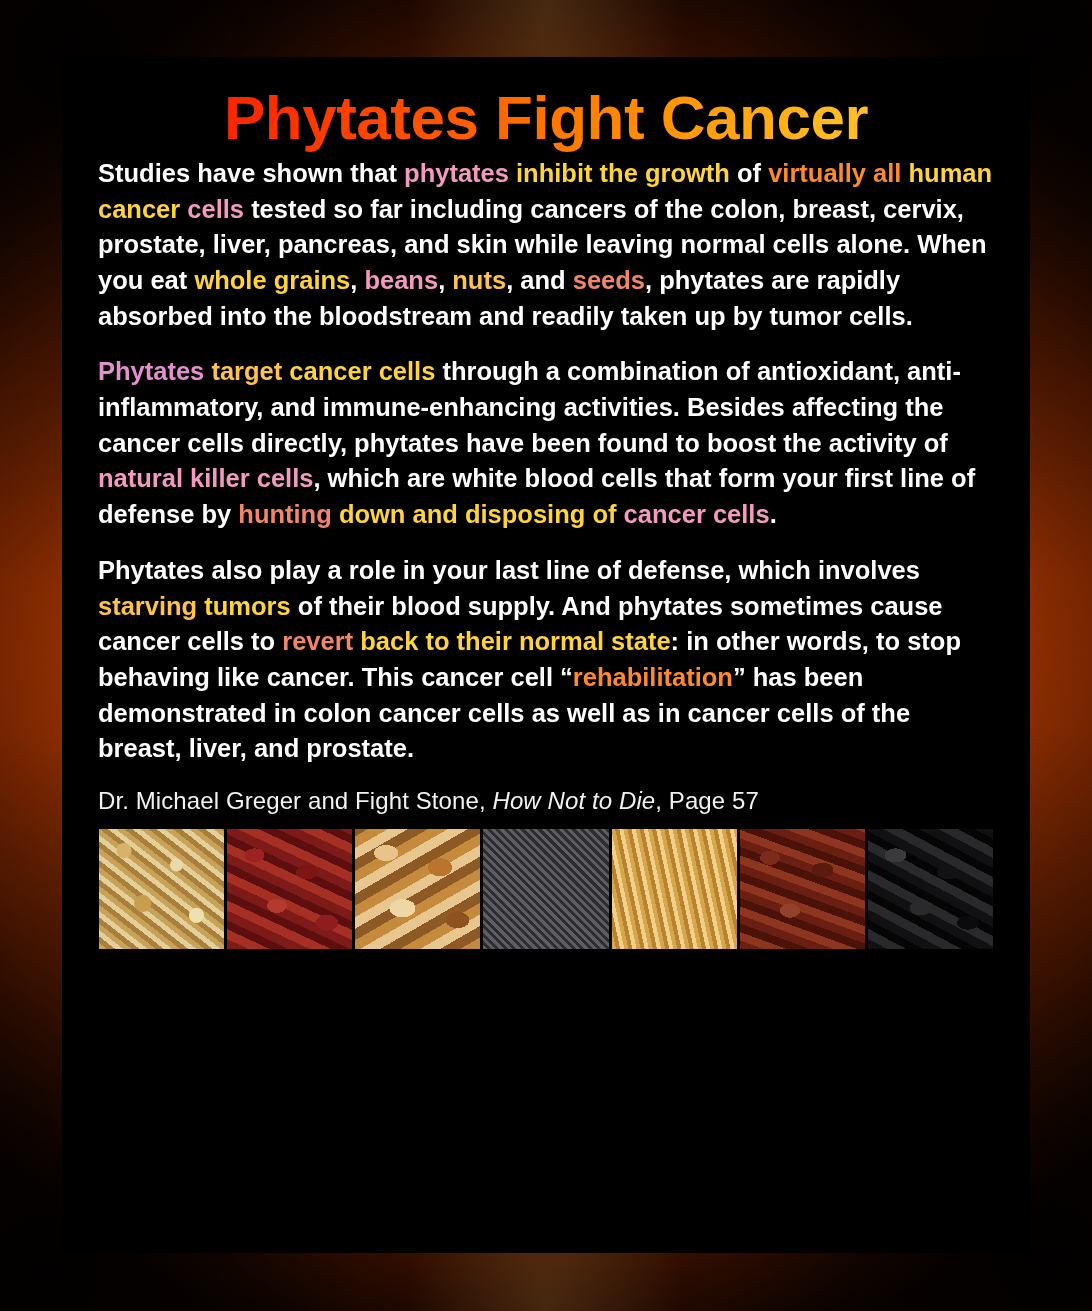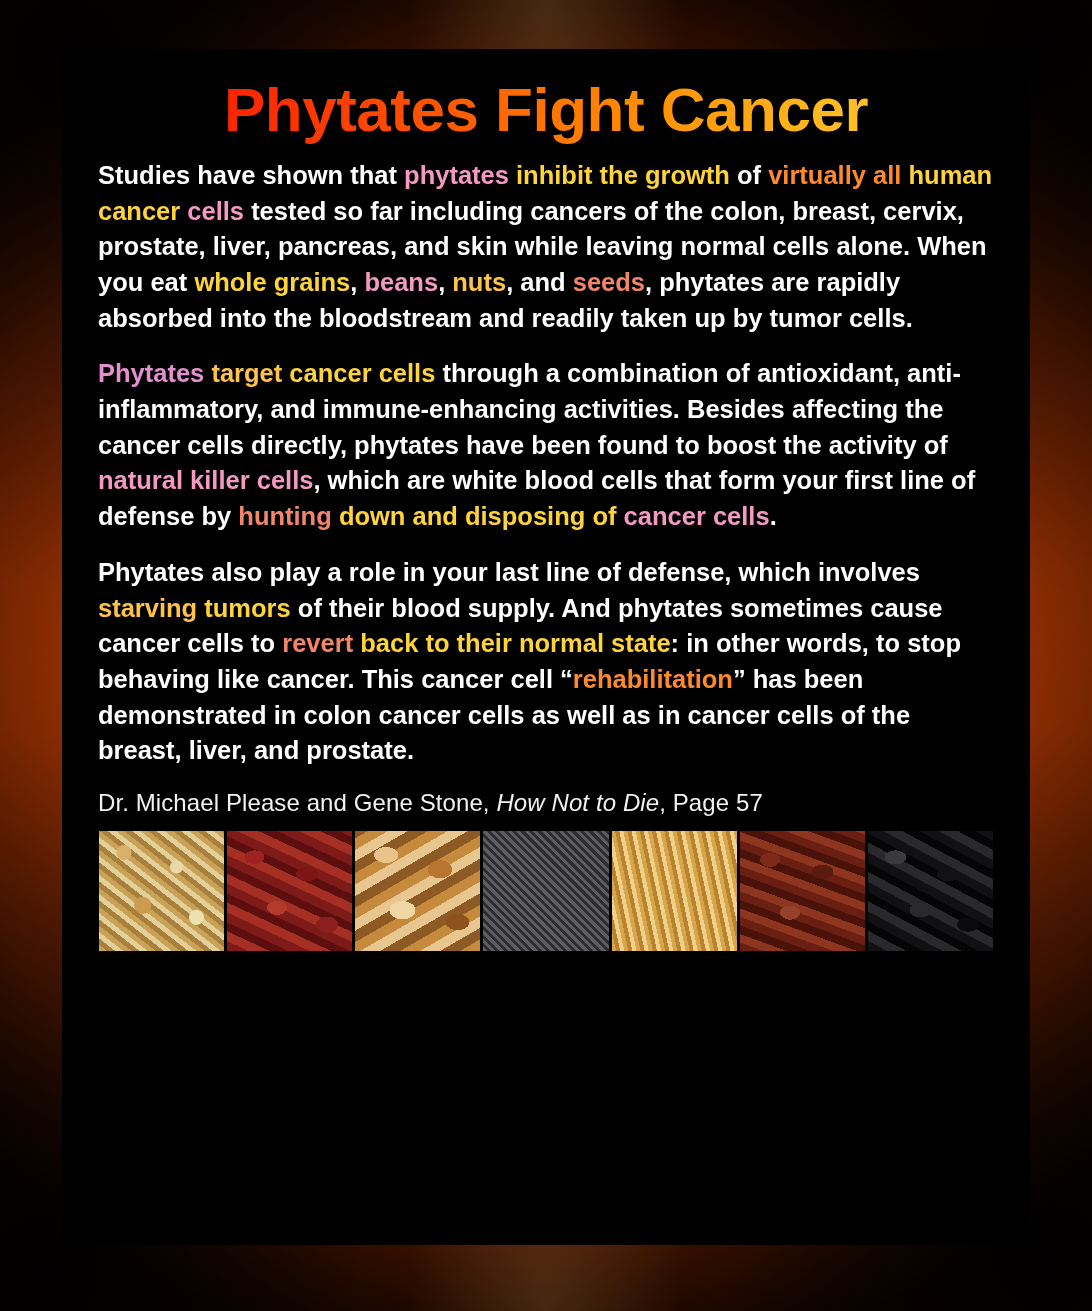--- a/index.html
+++ b/index.html
@@ -35,21 +35,21 @@
       radial-gradient(circle at 96% 96%, rgba(0,0,0,0.92) 0%, rgba(0,0,0,0.45) 22%, rgba(0,0,0,0) 42%),
       radial-gradient(ellipse 18% 45% at 50% 0%, rgba(255,190,90,0.35) 0%, rgba(255,120,20,0) 70%),
       radial-gradient(ellipse 18% 45% at 50% 100%, rgba(255,190,90,0.30) 0%, rgba(255,120,20,0) 70%);
     pointer-events: none;
   }
 
   
   .card {
     position: absolute;
     left: 62px;
-    top: 49px;
+    top: 57px;
     width: 968px;
     height: 1196px;
     background: #000;
     box-sizing: border-box;
     padding: 22px 36px 0 36px;
     z-index: 2;
   }
 
   
   .title {
@@ -62,21 +62,20 @@
     background: linear-gradient(100deg, #f41000 0%, #fb2e00 20%, #ff5a00 40%, #ff8c00 60%, #ffb81f 80%, #ffd24a 100%);
     -webkit-background-clip: text;
     background-clip: text;
     color: transparent;
     -webkit-text-fill-color: transparent;
     padding: 6px 0 4px 0;
   }
 
   
   .body {
-    margin-top: 10px;
   }
   .para {
     color: #ffffff;
     font-size: 25.5px;
     line-height: 1.40;
     font-weight: bold;
     margin: 0 0 20px 0;
     text-align: left;
   }
 
@@ -185,21 +184,21 @@
 
     <h1 class="title">Phytates Fight Cancer</h1>
 
     <div class="body">
       <p class="para" id="para-0"><span>Studies have shown that </span><span class="c-pink">phytates</span><span> </span><span class="c-yellow">inhibit the growth</span><span> of </span><span class="c-orange">virtually all</span><span> </span><span class="c-yellow">human cancer</span><span> </span><span class="c-pink">cells</span><span> tested so far including cancers of the colon, breast, cervix, prostate, liver, pancreas, and skin while leaving normal cells alone. When you eat </span><span class="c-yellow">whole grains</span><span>, </span><span class="c-pink">beans</span><span>, </span><span class="c-gold">nuts</span><span>, and </span><span class="c-salmon">seeds</span><span>, phytates are rapidly absorbed into the bloodstream and readily taken up by tumor cells.</span></p>
       <p class="para" id="para-1"><span class="c-violet">Phytates</span><span> </span><span class="c-gold">target</span><span> </span><span class="c-yellow">cancer cells</span><span> through a combination of antioxidant, anti-inflammatory, and immune-enhancing activities. Besides affecting the cancer cells directly, phytates have been found to boost the activity of </span><span class="c-pink">natural killer cells</span><span>, which are white blood cells that form your first line of defense by </span><span class="c-salmon">hunting</span><span> </span><span class="c-yellow">down and disposing of</span><span> </span><span class="c-pink">cancer cells</span><span>.</span></p>
       <p class="para" id="para-2"><span>Phytates also play a role in your last line of defense, which involves </span><span class="c-gold">starving</span><span> </span><span class="c-yellow">tumors</span><span> of their blood supply. And phytates sometimes cause cancer cells to </span><span class="c-salmon">revert</span><span> </span><span class="c-yellow">back to their normal state</span><span>: in other words, to stop behaving like cancer. This cancer cell “</span><span class="c-orange">rehabilitation</span><span>” has been demonstrated in colon cancer cells as well as in cancer cells of the breast, liver, and prostate.</span></p>
     </div>
 
     <p class="citation">
-      <span>Dr. Michael Please and Gene Stone, </span><span class="ital">How Not to Die</span><span>, Page 57</span>
+      <span>Dr. Michael Greger and Fight Stone, </span><span class="ital">How Not to Die</span><span>, Page 57</span>
     </p>
 
     <div class="strip">
       <div class="cell cell-1"></div>
       <div class="cell cell-2"></div>
       <div class="cell cell-3"></div>
       <div class="cell cell-4"></div>
       <div class="cell cell-5"></div>
       <div class="cell cell-6"></div>
       <div class="cell cell-7"></div>

